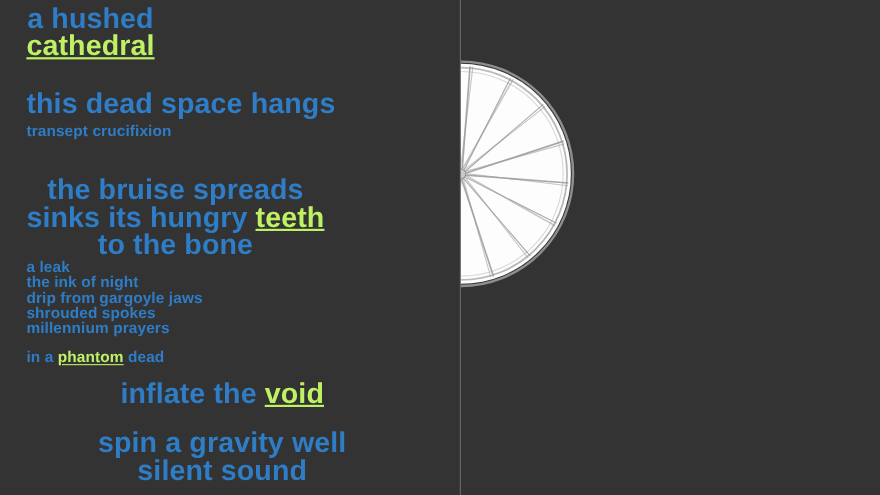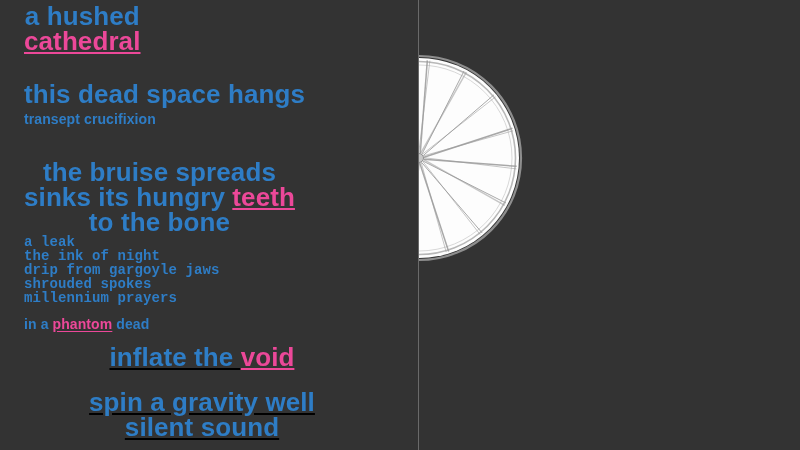--- a/index.html
+++ b/index.html
@@ -40,40 +40,39 @@
     color: #2e7dc6;
     font-weight: bold;
     white-space: pre;
     letter-spacing: 0.1px;
   }
 
   .big   { font-size: 26px; line-height: 25px; text-align: center; }
   .small { font-size: 14px; line-height: 14px; }
 
   a.lk {
-    color: #ec4899;
+    color: #bef264;
     text-decoration: underline;
     text-underline-offset: 2px;
     font-weight: bold;
   }
 
   
   #blk-title      { top: 4px; }
   #blk-dead       { top: 82px; }
   #blk-transept   { top: 112px; }
   #blk-bruise     { top: 160px; }
-  #blk-list       { top: 235px; font-family: Liberation Mono, monospace; }
+  #blk-list       { top: 235px; }
   #blk-phantom    { top: 317px; }
 
   .right-blk {
     position: absolute;
     text-align: right;
     right: 26px;
     width: 380px;
-    text-decoration: underline;
   }
   #blk-inflate { top: 345px; }
   #blk-spin    { top: 390px; }
 
   
   .divider {
     position: absolute;
     left: 418px;
     top: 0;
     width: 1px;

